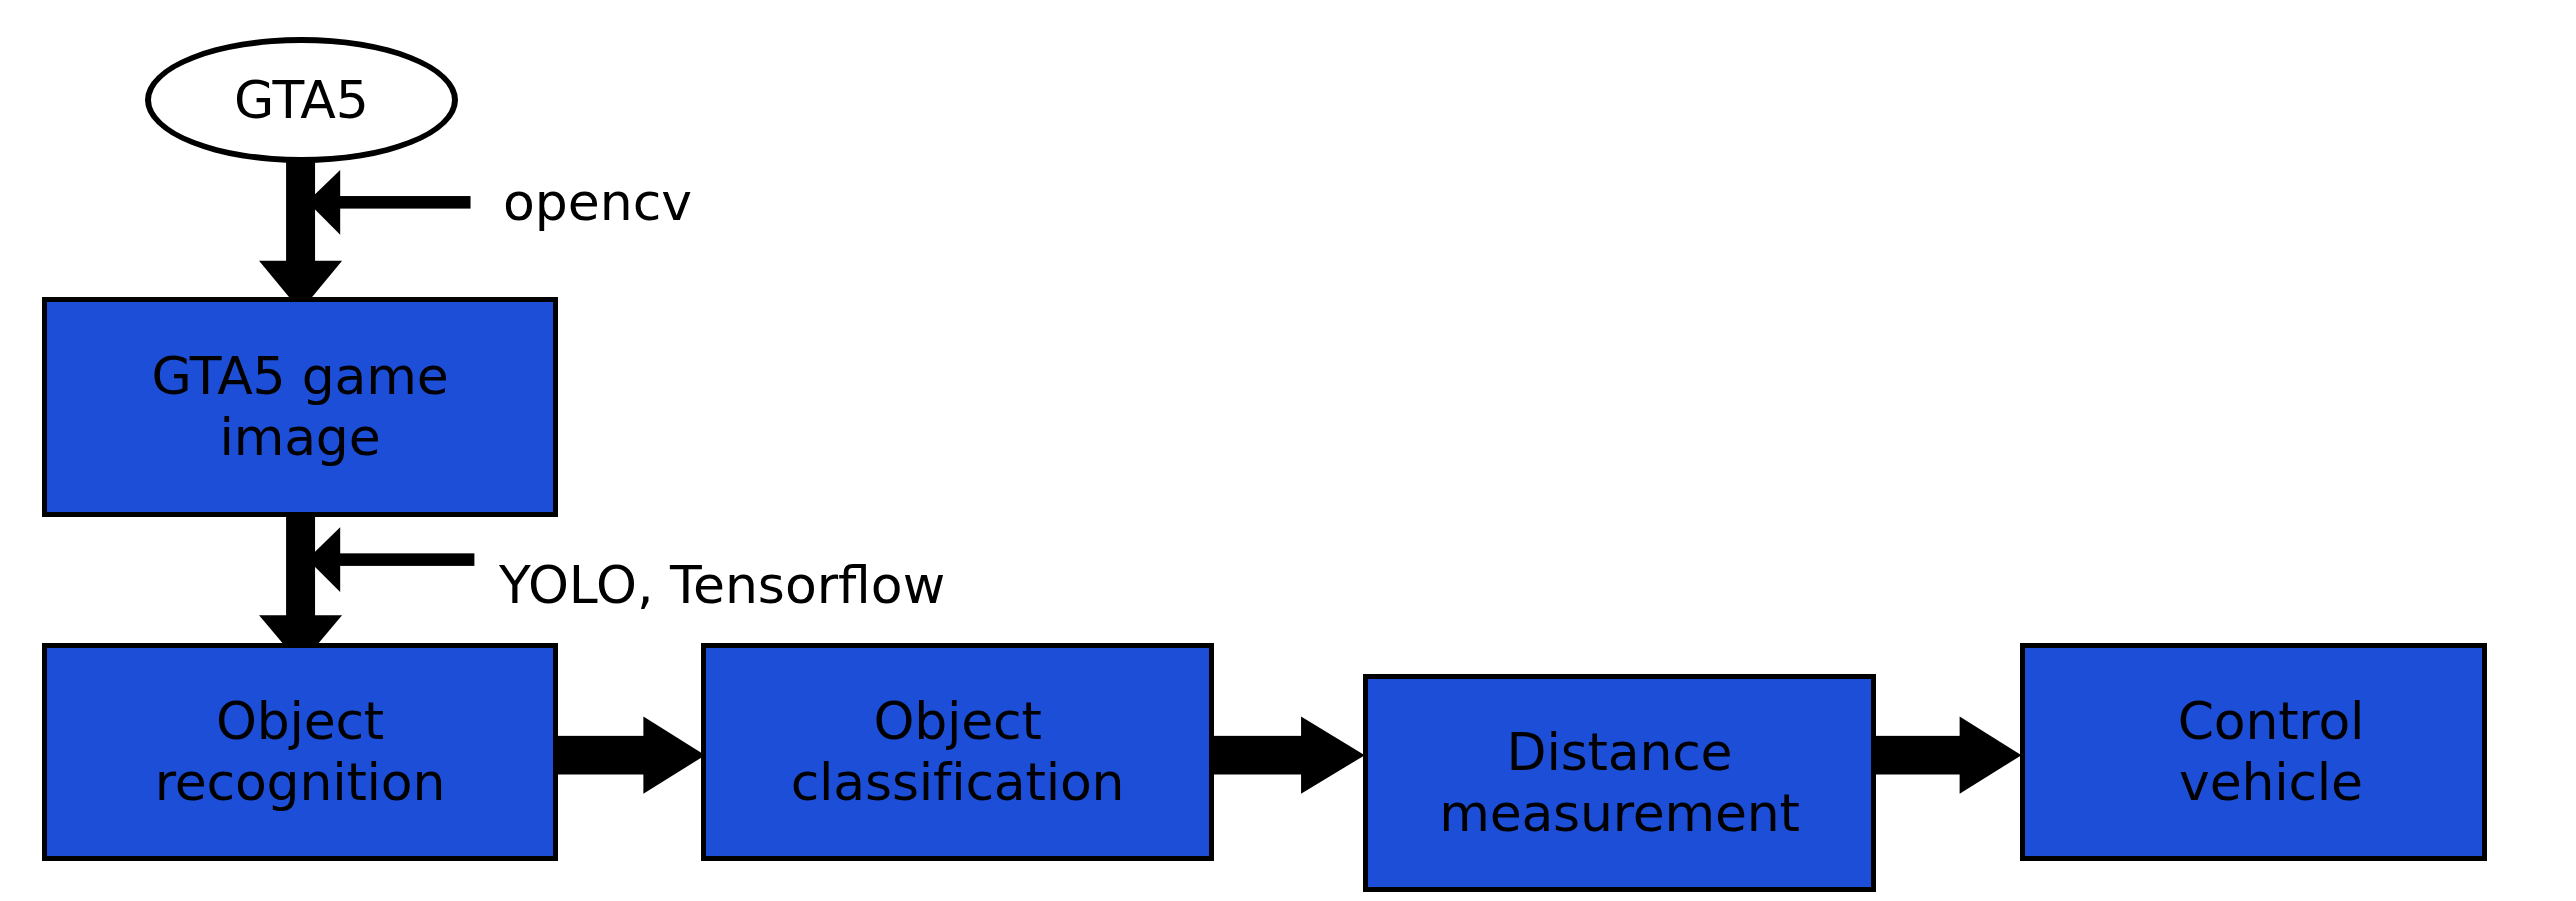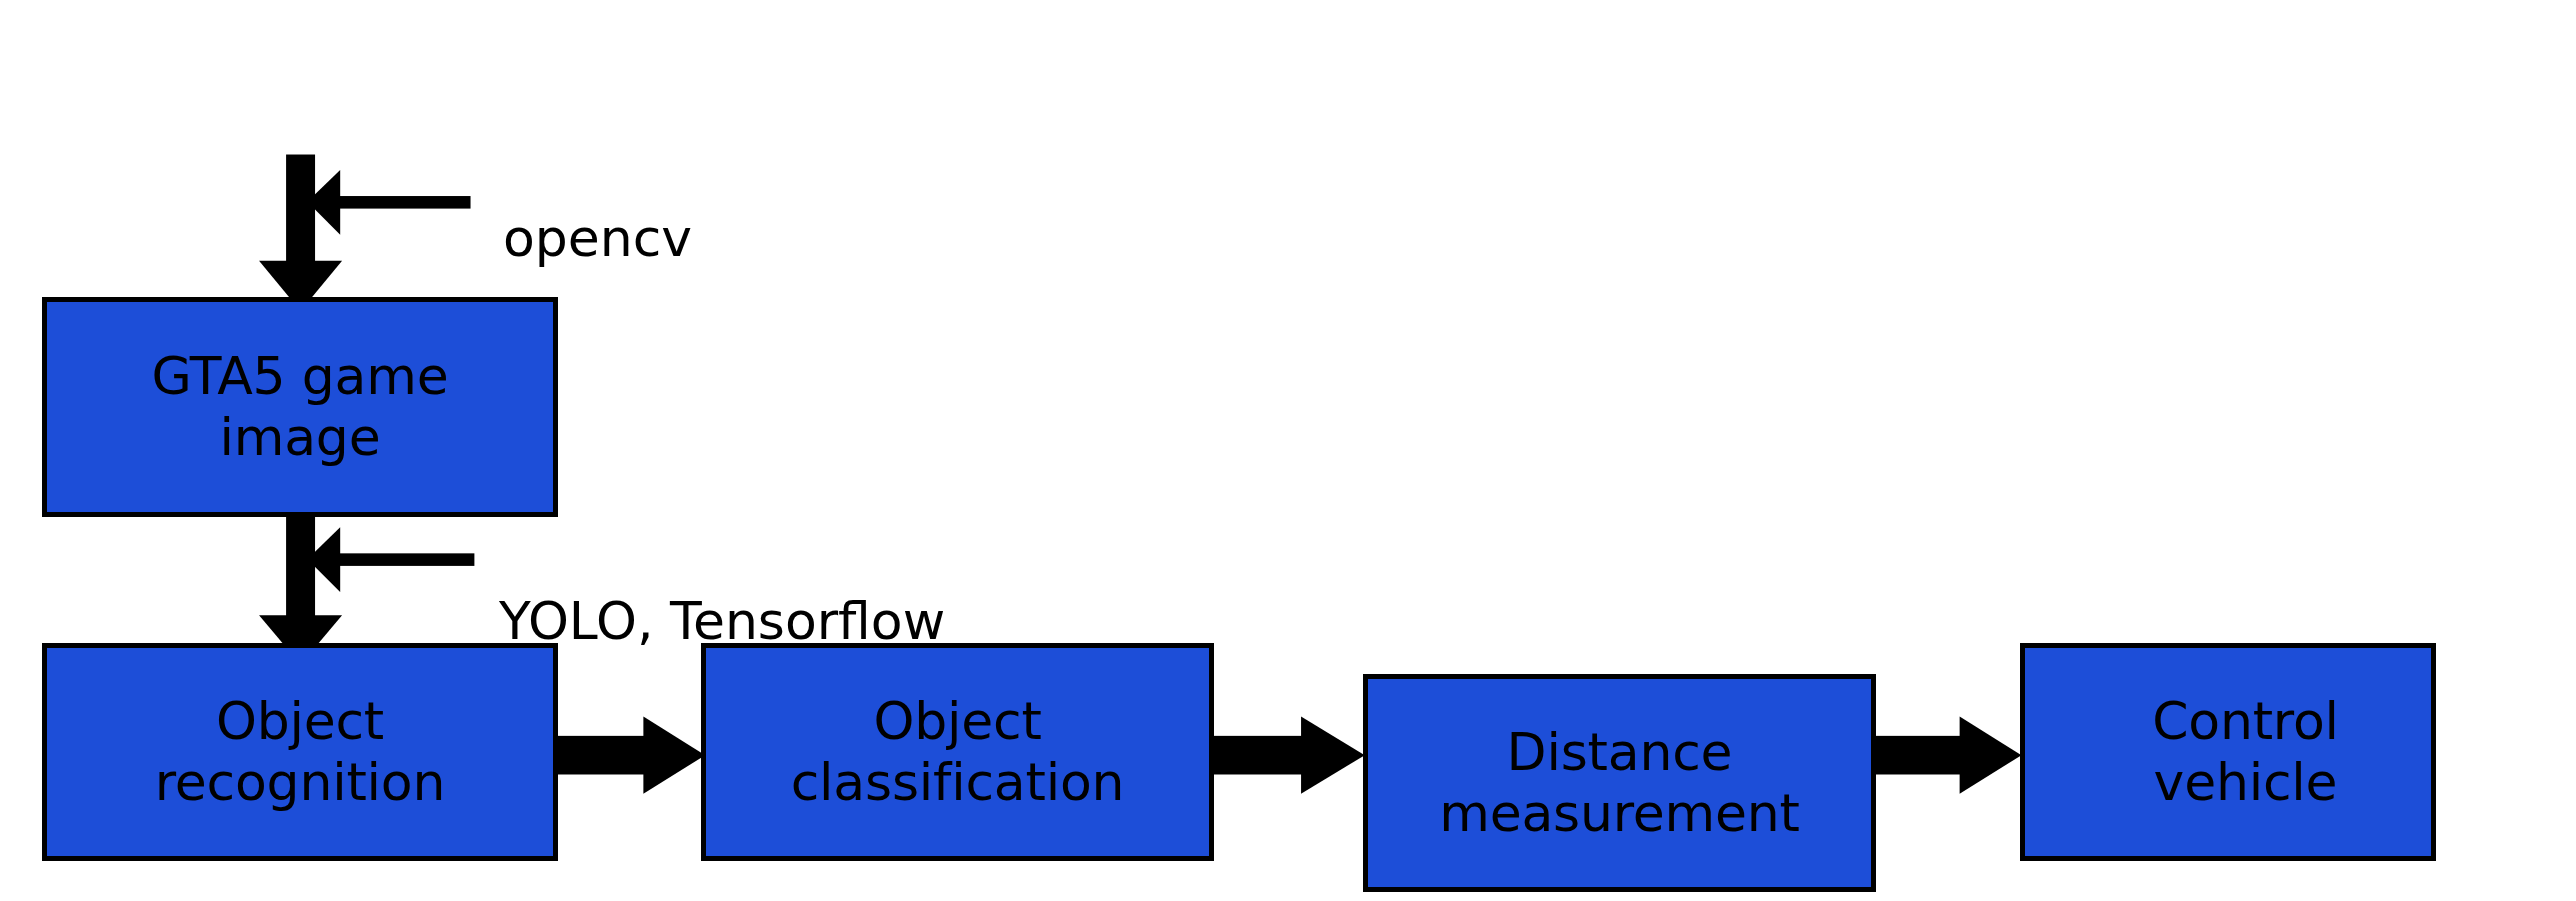--- a/index.html
+++ b/index.html
@@ -54,21 +54,20 @@
     font-size: 52px;
     color: #000000;
     line-height: 1;
   }
   .edge-label {
     position: absolute;
     font-size: 52px;
     color: #000000;
     white-space: nowrap;
     line-height: 1;
-    margin-top: 36px;
   }
 </style>
 </head>
 <body>
 
 <div id="canvas">
 
   <svg class="layer" viewBox="0 0 2667 933">
 
     <g>
@@ -100,20 +99,23 @@
       <rect x="1253" y="762" width="110" height="40" fill="#000000"></rect>
       <polygon points="1347,742 1347,822 1413,782" fill="#000000"></polygon>
     </g>
 
     <g>
       <rect x="1935" y="762" width="110" height="40" fill="#000000"></rect>
       <polygon points="2029,742 2029,822 2093,782" fill="#000000"></polygon>
     </g>
   </svg>
 
+  <div class="ellipse-node" style="left:145px; top:37px; width:313px; height:126px;">
+    <span class="ellipse-label">GTA5</span>
+  </div>
 
   <div class="node-box" style="left:42px; top:297px; width:516px; height:220px;">
     <span class="node-label">GTA5 game
 image</span>
   </div>
 
   <div class="node-box" style="left:42px; top:643px; width:516px; height:218px;">
     <span class="node-label">Object
 recognition</span>
   </div>
@@ -121,21 +123,21 @@
   <div class="node-box" style="left:701px; top:643px; width:513px; height:218px;">
     <span class="node-label">Object
 classification</span>
   </div>
 
   <div class="node-box" style="left:1363px; top:643px; width:513px; height:218px;margin-top:31px;">
     <span class="node-label">Distance
 measurement</span>
   </div>
 
-  <div class="node-box" style="left:2020px; top:643px; width:416px; height:218px;padding-left:35px;">
+  <div class="node-box" style="left:2020px; top:643px; width:467px; height:218px;padding-left:35px;">
     <span class="node-label">Control
 vehicle</span>
   </div>
 
   <div class="edge-label" style="left:503px; top:176px;">opencv</div>
 
   <div class="edge-label" style="left:499px; top:559px;">YOLO, Tensorflow</div>
 
 </div>
 

